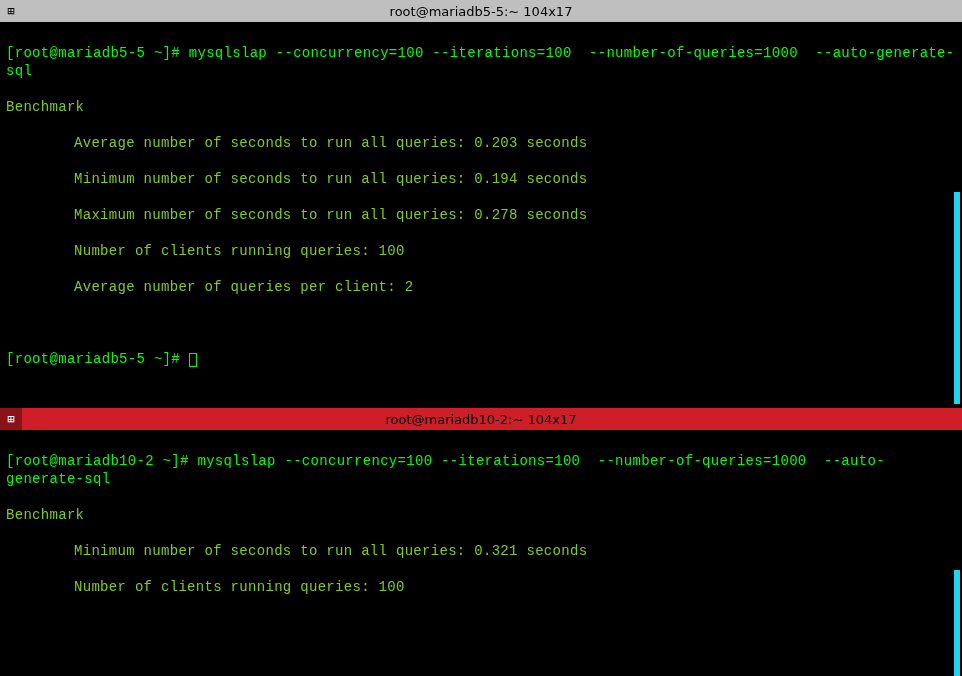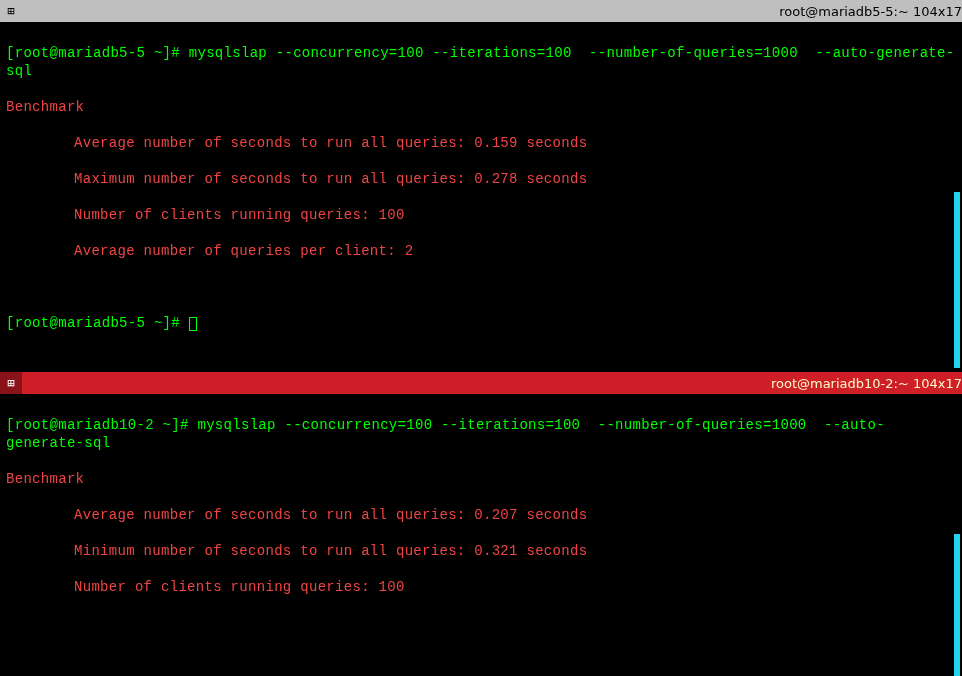--- a/index.html
+++ b/index.html
@@ -27,44 +27,44 @@
     display: flex;
     align-items: center;
     justify-content: center;
     font-size: 12px;
     color: #000;
   }
   .titlebar.active .titlebar-icon { background: #8a1219; color:#fff;}
   .titlebar-title {
     position: absolute;
     left: 0; right: 0;
-    text-align: right;
+    text-align: center;
     font-family: "DejaVu Sans", sans-serif;
     font-size: 13px;
     color: #000;
     pointer-events: none;
   }
-  .titlebar.active .titlebar-title { color: #fef9c3; }
+  .titlebar.active .titlebar-title { color: #000000; }
   .pane {
     flex: 1;
     background: #000;
     position: relative;
     display: flex;
   }
   .term {
     flex: 1;
     padding: 4px 6px;
     color: #0f0;
     white-space: pre-wrap;
     line-height: 18px;
     letter-spacing: 0.3px;
   }
   .prompt { color: #00ff00; text-align: center; }
   .cmd { color: #00ff00; }
-  .out { color: #ef4444; }
+  .out { color: #84cc16; }
   .indented { padding-left: 68px; display:block; }
   .cursor-box {
     display: inline-block;
     width: 8px; height: 14px;
     border: 1px solid #00ff00;
     vertical-align: text-bottom;
   }
   .scroll-indicator {
     width: 6px;
     background: #22d3ee;
@@ -80,40 +80,40 @@
 
 <div class="titlebar">
   <span class="titlebar-icon">⊞</span>
   <span class="titlebar-title">root@mariadb5-5:~ 104x17</span>
 </div>
 
 <div class="pane pane1">
   <div class="term">
 <span class="line"><span class="prompt">[root@mariadb5-5 ~]#</span> <span class="cmd">mysqlslap --concurrency=100 --iterations=100  --number-of-queries=1000  --auto-generate-sql</span></span>
 <span class="line out">Benchmark</span>
-<span class="line out indented">Average number of seconds to run all queries: 0.159 seconds</span>
+<span class="line out indented">Average number of seconds to run all queries: 0.203 seconds</span>
+<span class="line out indented">Minimum number of seconds to run all queries: 0.194 seconds</span>
 <span class="line out indented">Maximum number of seconds to run all queries: 0.278 seconds</span>
 <span class="line out indented">Number of clients running queries: 100</span>
 <span class="line out indented">Average number of queries per client: 2</span>
 <span class="line">&nbsp;</span>
 <span class="line"><span class="prompt">[root@mariadb5-5 ~]#</span> <span class="cursor-box"></span></span>
   </div>
   <div class="scroll-indicator"></div>
 </div>
 
 <div class="titlebar active">
   <span class="titlebar-icon">⊞</span>
   <span class="titlebar-title">root@mariadb10-2:~ 104x17</span>
 </div>
 
 <div class="pane pane2">
   <div class="term">
 <span class="line"><span class="prompt">[root@mariadb10-2 ~]#</span> <span class="cmd">mysqlslap --concurrency=100 --iterations=100  --number-of-queries=1000  --auto-generate-sql</span></span>
 <span class="line out">Benchmark</span>
-<span class="line out indented">Average number of seconds to run all queries: 0.207 seconds</span>
 <span class="line out indented">Minimum number of seconds to run all queries: 0.321 seconds</span>
 <span class="line out indented">Number of clients running queries: 100</span>
 
 
 
   </div>
   <div class="scroll-indicator"></div>
 </div>
 
 </body></html>

